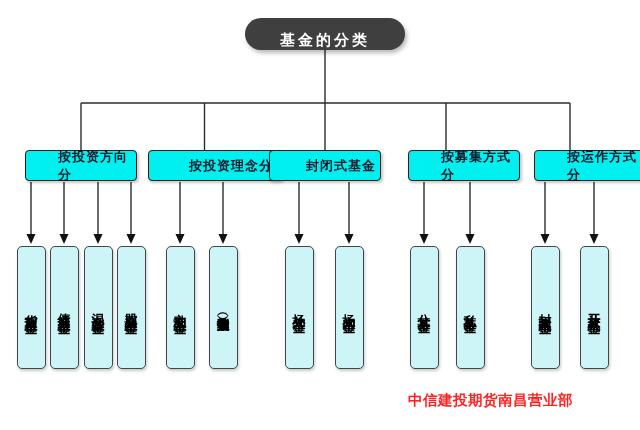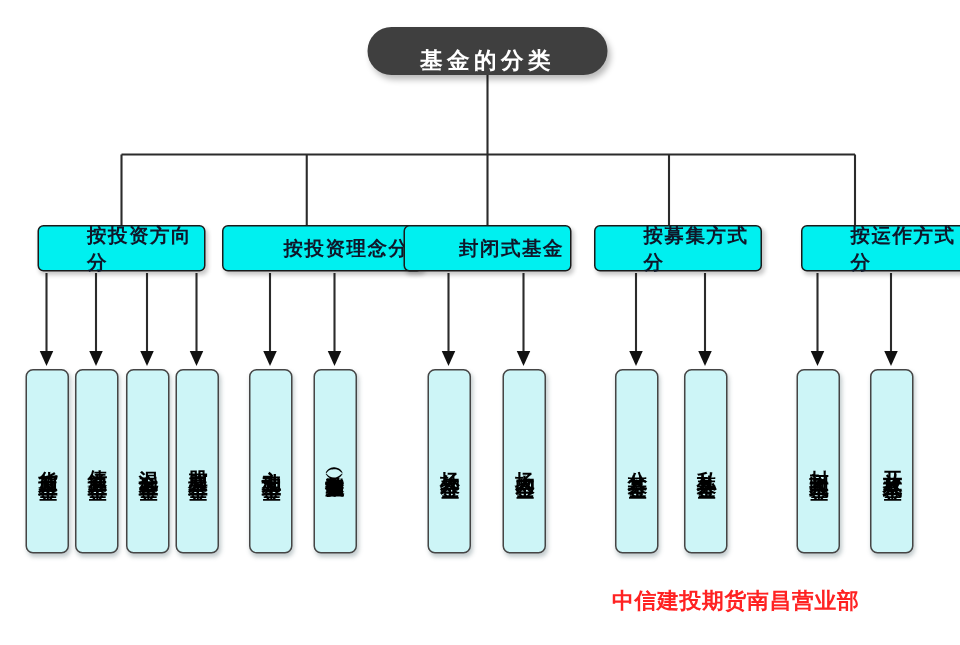--- a/index.html
+++ b/index.html
@@ -100,21 +100,21 @@
 
   <div class="node category" style="left:25px;">
     <span>按投资方向分</span>
   </div>
   <div class="node category" style="left:148px;width:134px;">
     <span>按投资理念分</span>
   </div>
   <div class="node category" style="left:269px;">
     <span>封闭式基金</span>
   </div>
-  <div class="node category" style="left:396px;">
+  <div class="node category" style="left:408px;">
     <span>按募集方式分</span>
   </div>
   <div class="node category" style="left:534px;">
     <span>按运作方式分</span>
   </div>
 
   <div class="node leaf" style="left:16.5px;">
     <span>货币型基金</span>
   </div>
   <div class="node leaf" style="left:49.5px;">

